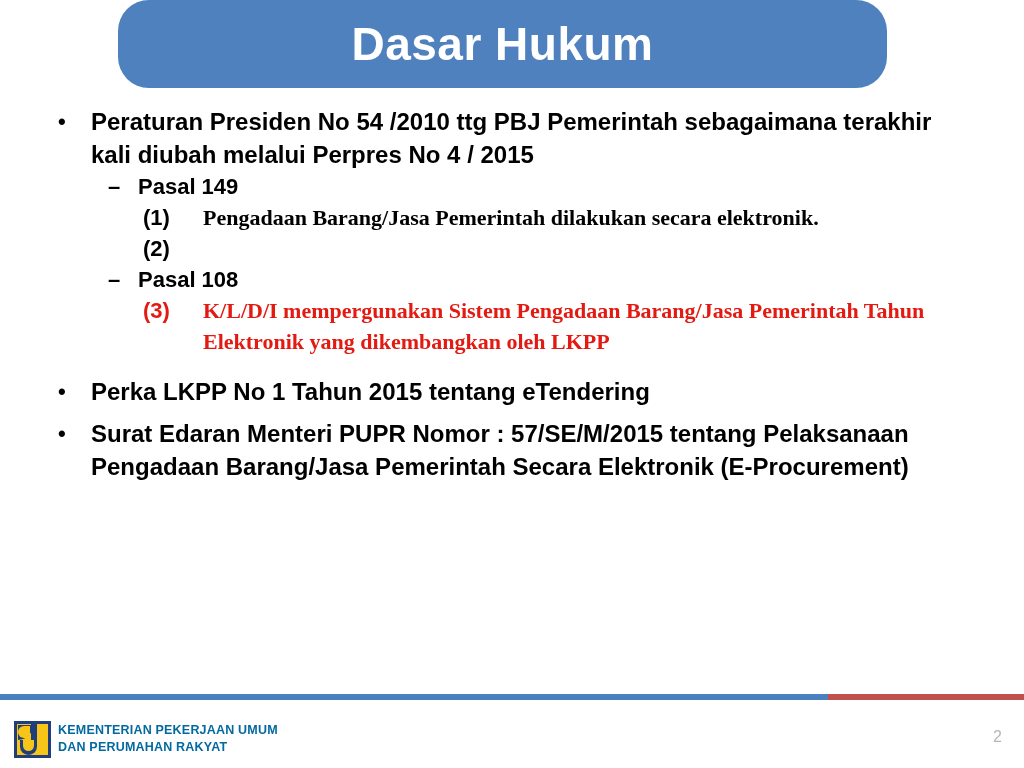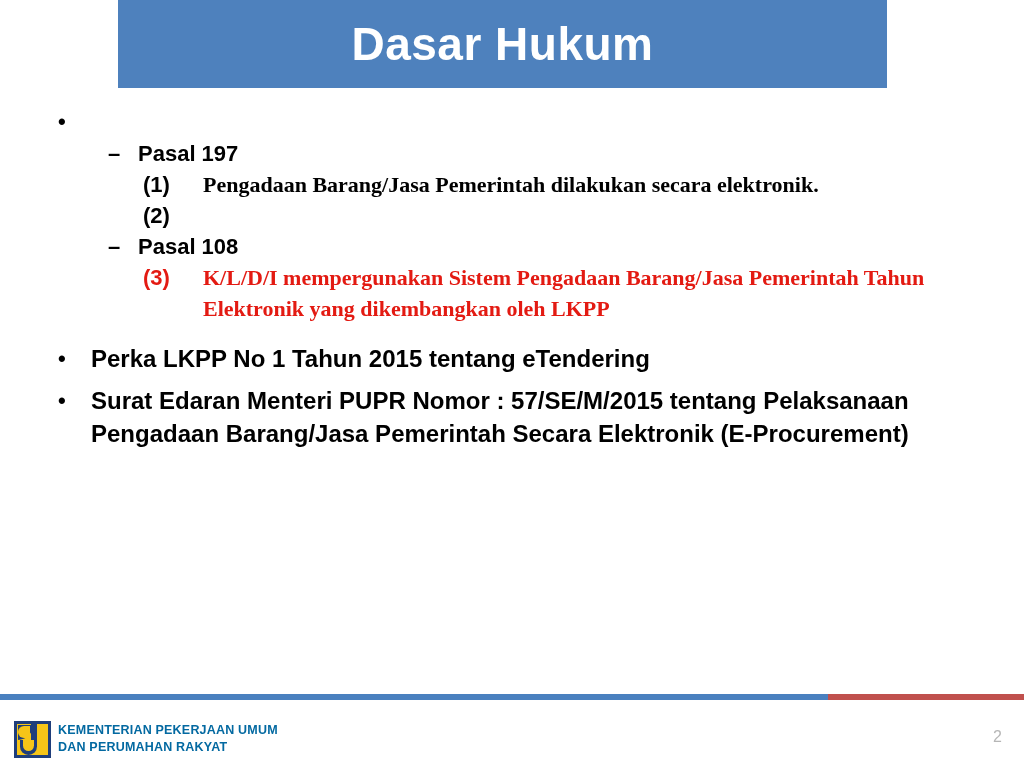--- a/index.html
+++ b/index.html
@@ -21,20 +21,21 @@
     position: absolute;
     left: 118px;
     top: 0px;
     width: 769px;
     height: 88px;
     background: #4E81BD;
     display: flex;
     align-items: center;
     justify-content: center;
     box-sizing: border-box;
+    border-radius: 31px;
   }
   .title-text {
     color: #ffffff;
     font-size: 46px;
     font-weight: bold;
     letter-spacing: 0.5px;
     line-height: 1;
     white-space: nowrap;
   }
 
@@ -207,25 +208,26 @@
 <body>
 
 <div class="title-banner">
   <span class="title-text">Dasar Hukum</span>
 </div>
 
 <div class="content">
 
   <div class="row lvl1">
     <span class="marker">•</span>
+    <span class="body">Peraturan Presiden No 54 /2010 ttg PBJ Pemerintah sebagaimana terakhir kali diubah melalui Perpres No 4 / 2015</span>
   </div>
 
   <div class="row lvl2">
     <span class="marker">–</span>
-    <span class="body">Pasal 197</span>
+    <span class="body">Pasal 149</span>
   </div>
 
   <div class="row lvl3">
     <span class="marker">(1)</span>
     <span class="body">Pengadaan Barang/Jasa Pemerintah dilakukan  secara elektronik.</span>
   </div>
 
   <div class="row lvl3">
     <span class="marker">(2)</span>
   </div>

